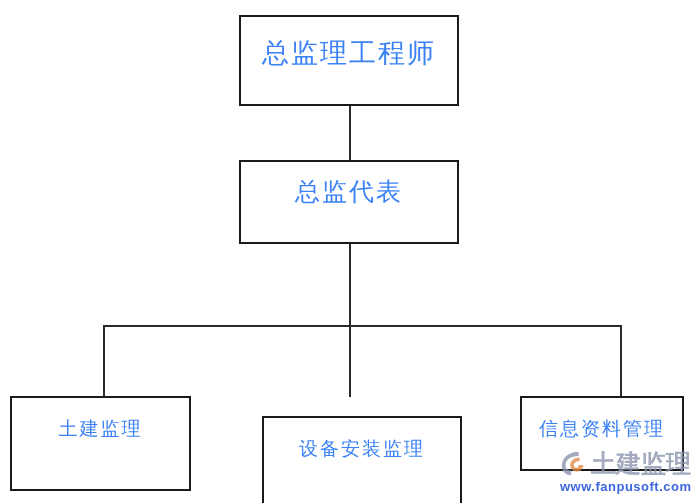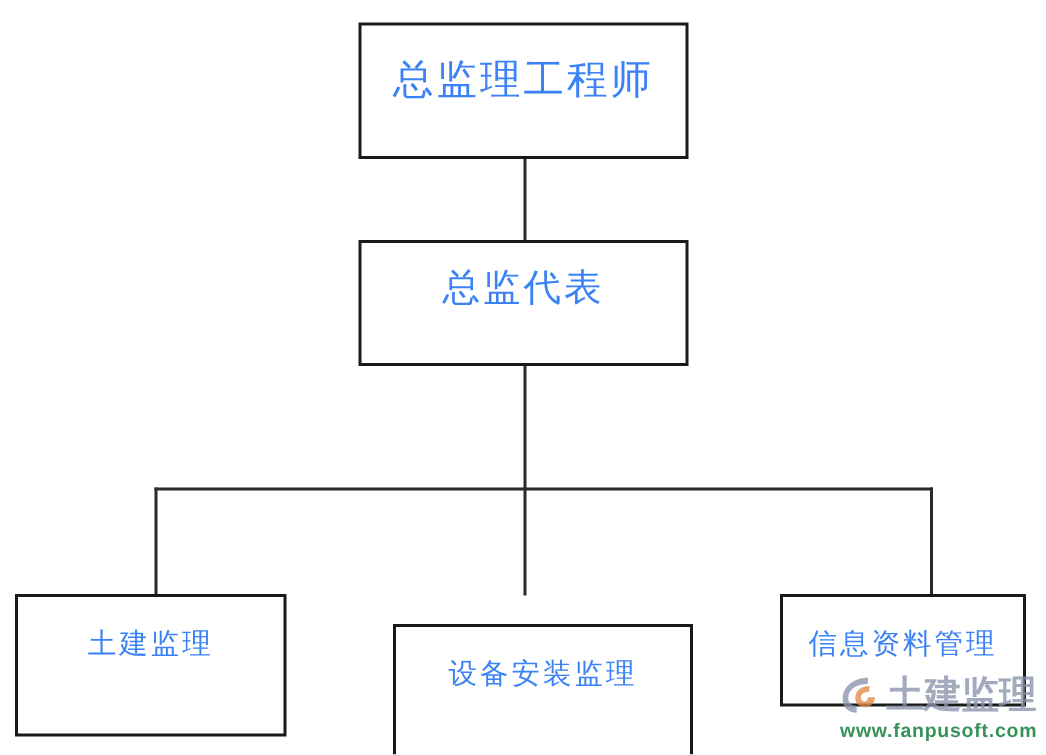--- a/index.html
+++ b/index.html
@@ -164,21 +164,21 @@
     font-size: 25px;
     font-weight: bold;
     color: #8a93ad;
     letter-spacing: 0px;
     line-height: 1;
   }
   #wm-url {
     font-family: "Liberation Sans", "DejaVu Sans", sans-serif;
     font-size: 13px;
     font-weight: bold;
-    color: #15803d;
+    color: #1d4ed8;
     letter-spacing: 0.5px;
     margin-top: 1px;
     margin-left: 2px;
     opacity: 0.85;
   }
 </style>
 </head>
 <body>
 
 <div id="canvas">

